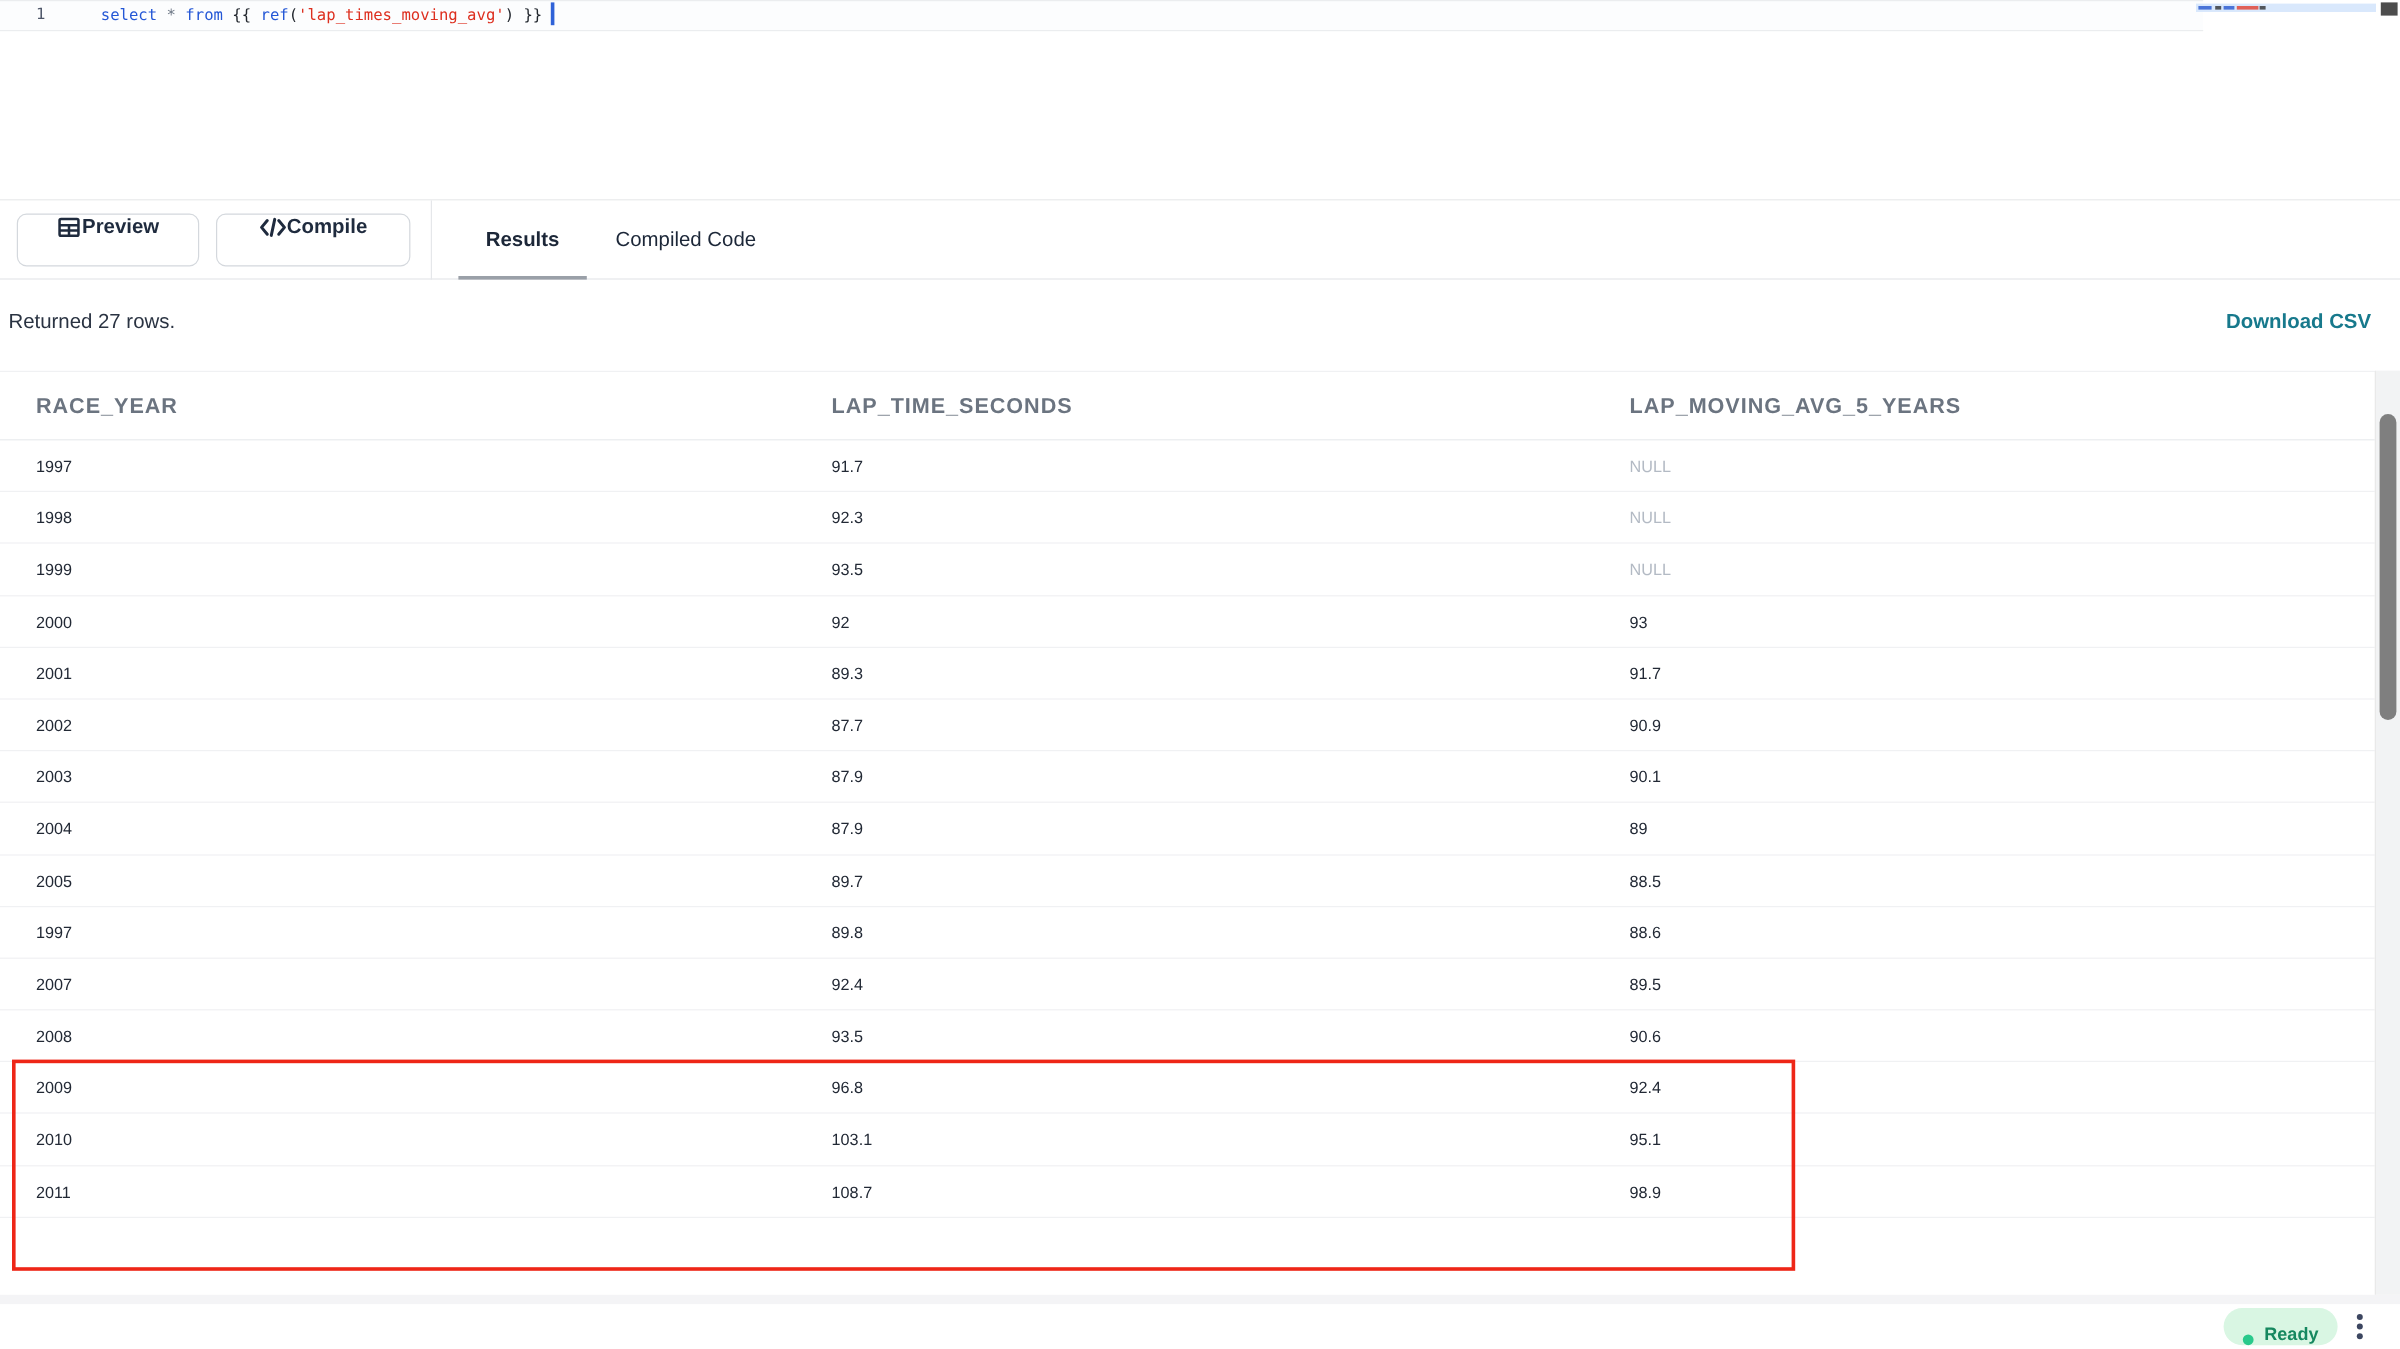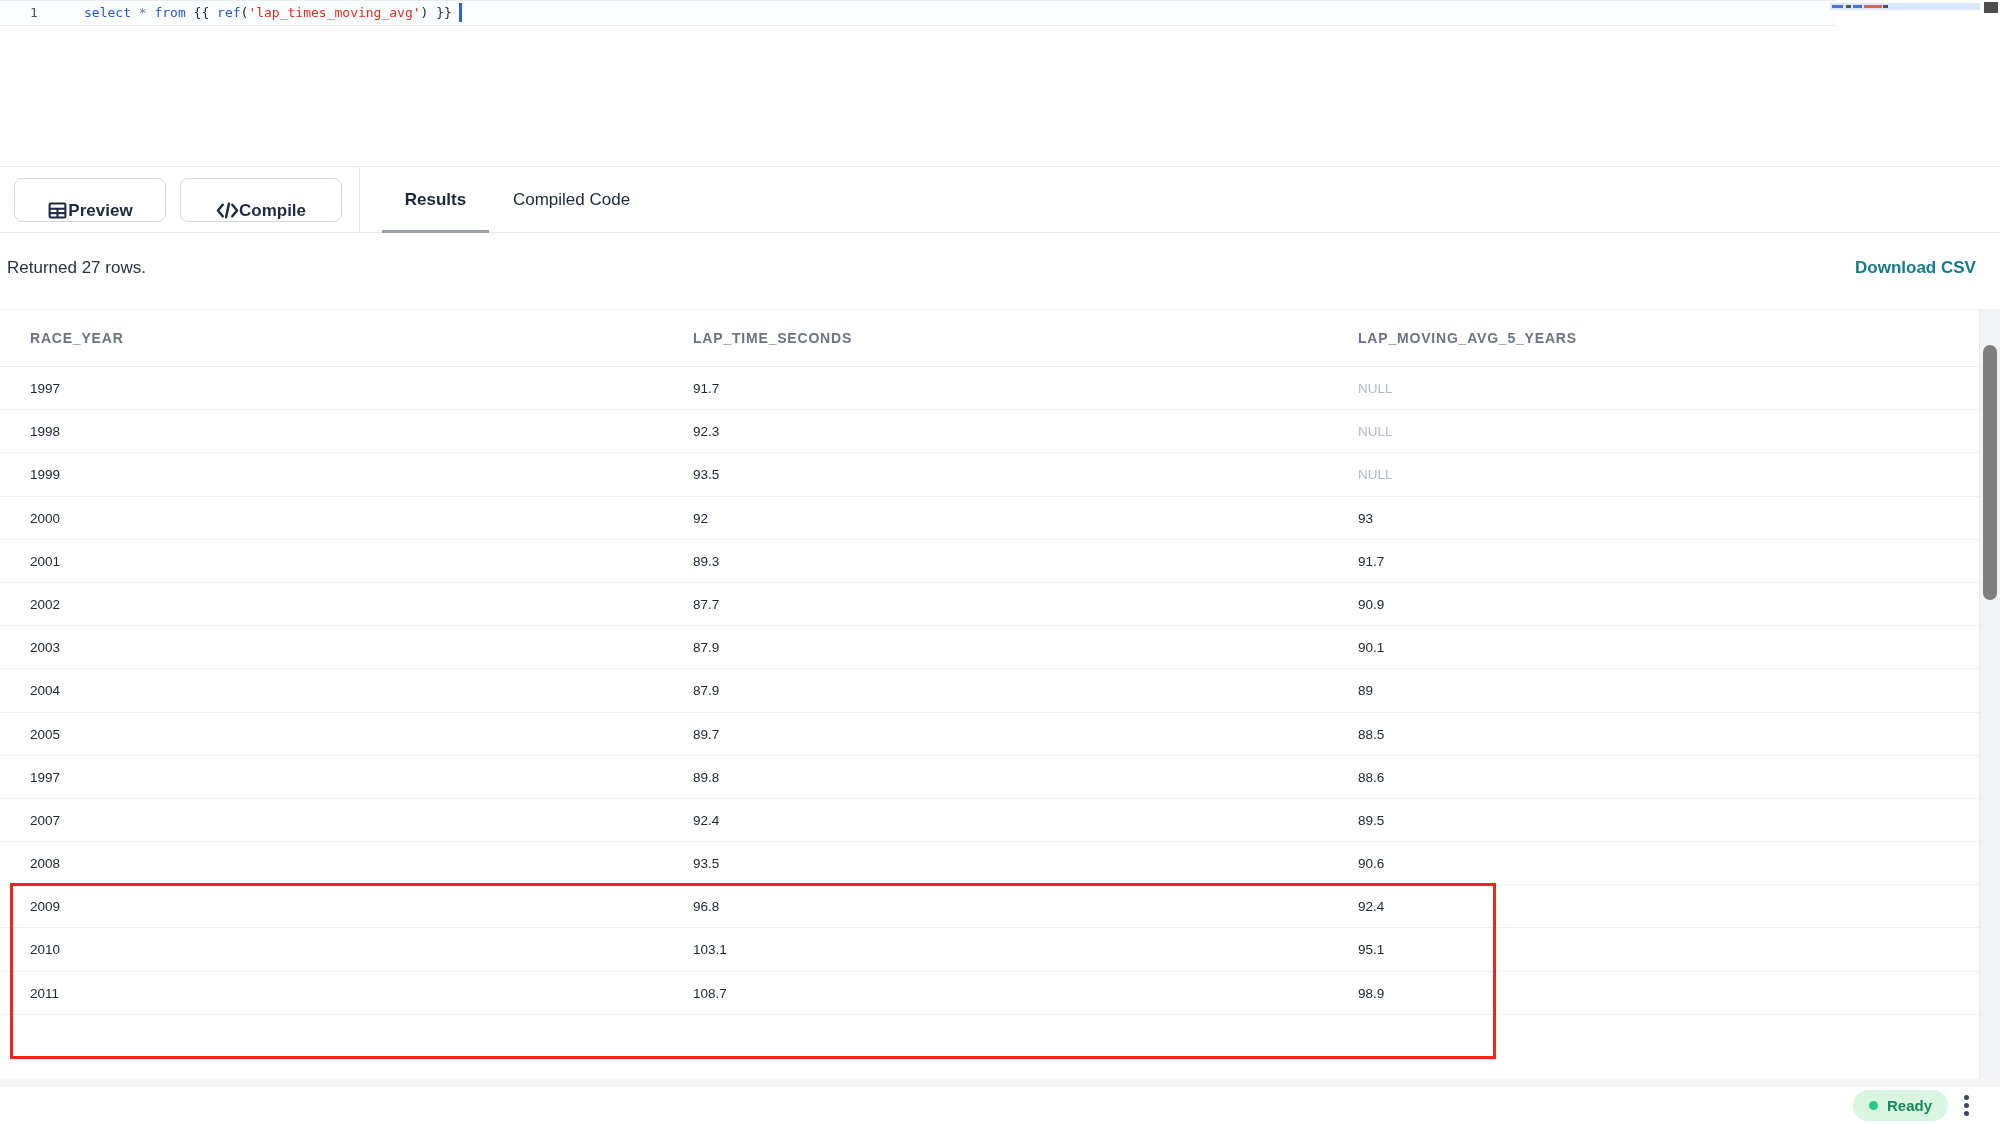--- a/index.html
+++ b/index.html
@@ -36,21 +36,21 @@
   .mm2{left:16px;width:5px;background:#52565c}
   .mm3{left:23px;width:9px;background:#4a74d8}
   .mm4{left:34px;width:18px;background:#e06058}
   .mm5{left:53px;width:5px;background:#52565c}
   .editor-scroll-lane{position:absolute;left:1982px;top:0;width:18px;height:165px;background:#fff}
   .editor-scroll-thumb{position:absolute;left:2px;top:2px;width:14px;height:11px;background:#4d4d4d}
 
   
   .toolbar{position:absolute;left:0;top:166px;width:2000px;height:67px;background:#fff;
     border-top:1px solid #e9eaec;border-bottom:1px solid #e5e7ea}
-  .btn{position:absolute;top:11px;height:44px;display:flex;align-items:flex-end;
+  .btn{position:absolute;top:11px;height:44px;display:flex;align-items:flex-start;
     justify-content:center;background:#fff;border:1px solid #d4d8dd;border-radius:8px;
     font-size:17px;font-weight:600;color:#1f2b3e;cursor:pointer}
   .btn-preview{left:14px;width:152px}
   .btn-compile{left:180px;width:162px}
   .btn svg{display:block}
   .v-divider{position:absolute;left:359px;top:0;width:1px;height:66px;background:#e5e7ea}
   .tab{position:absolute;top:0;height:66px;line-height:66px;font-size:17px;color:#1c2738;
     text-align:center;cursor:pointer}
   .tab-results{left:382px;width:107px;font-weight:700}
   .tab-compiled{left:505px;width:133px}
@@ -59,40 +59,40 @@
   
   .results-bar{position:absolute;left:0;top:234px;width:2000px;height:75px;background:#fff}
   .returned-text{position:absolute;left:7px;top:24px;font-size:17px;color:#2a3342}
   .download-csv{position:absolute;left:1855px;top:24px;font-size:17px;font-weight:600;
     color:var(--accent-teal);cursor:pointer}
 
   
   .table{position:absolute;left:0;top:309px;width:2000px;height:770px;background:#fff;
     border-top:1px solid #f0f1f3}
   .thead{position:absolute;left:0;top:0;width:1979px;height:57px;border-bottom:1px solid #e9ebee}
-  .th{position:absolute;top:0;height:57px;line-height:57px;font-size:14px;font-weight:700;
+  .th{position:absolute;top:0;height:57px;line-height:57px;font-size:18px;font-weight:700;
     letter-spacing:.8px;color:#6b7480}
   .c1{left:30px}.c2{left:693px}.c3{left:1358px}
   .tbody{position:absolute;left:0;top:57px;width:1979px;height:713px}
   .trow{position:relative;width:1979px;height:43.2px;border-bottom:1px solid #f0f1f3}
   .td{position:absolute;top:0;height:43.2px;line-height:43.2px;
     font-family:Liberation Sans, sans-serif;font-size:13.5px;color:#222935}
   .td.null-cell{color:#b3bac4}
   .red-box{position:absolute;left:10px;width:1486px;border:3px solid var(--highlight-red);
     pointer-events:none}
   .tscroll{position:absolute;left:1979px;top:309px;width:21px;height:770px;background:#f2f3f4;
     border-left:1px solid #e9e9e9}
   .tscroll-thumb{position:absolute;left:3px;top:36px;width:14px;height:255px;background:#7f7f7f;
     border-radius:7px;cursor:pointer}
   .bottom-strip{position:absolute;left:0;top:1079px;width:2000px;height:8px;background:#f4f4f6}
 
   
   .footer{position:absolute;left:0;top:1087px;width:2000px;height:37px;background:#fff}
   .ready-pill{position:absolute;right:52px;top:3px;height:31px;padding:0 16px;display:flex;
-    align-items:center;gap:9px;background:var(--ready-bg);border-radius:16px;cursor:pointer}
+    align-items:flex-end;gap:9px;background:var(--ready-bg);border-radius:16px;cursor:pointer}
   .ready-dot{width:9px;height:9px;border-radius:50%;background:var(--ready-dot)}
   .ready-label{font-size:15px;font-weight:600;color:var(--ready-text)}
   .kebab{position:absolute;right:24px;top:2px;width:20px;height:33px;display:flex;
     flex-direction:column;align-items:center;justify-content:center;gap:3px;cursor:pointer}
   .kebab b{width:5px;height:5px;border-radius:50%;background:#3c4660}
 </style>
 </head>
 <body>
 
 <div class="editor">

